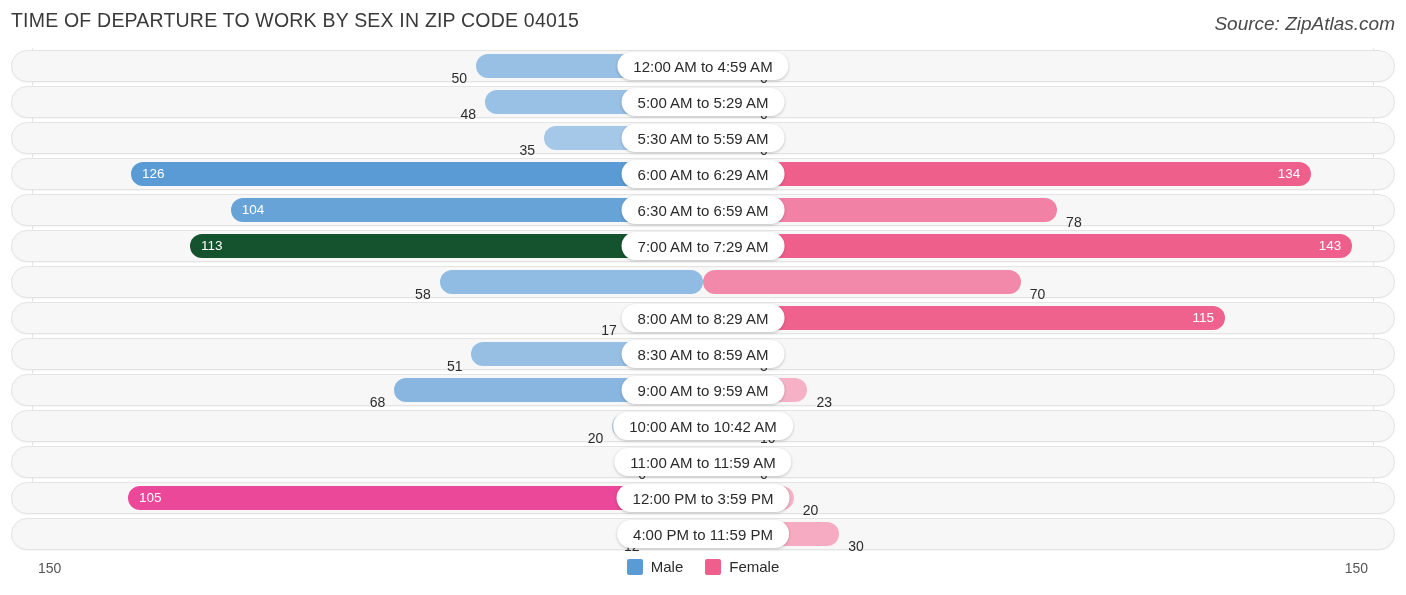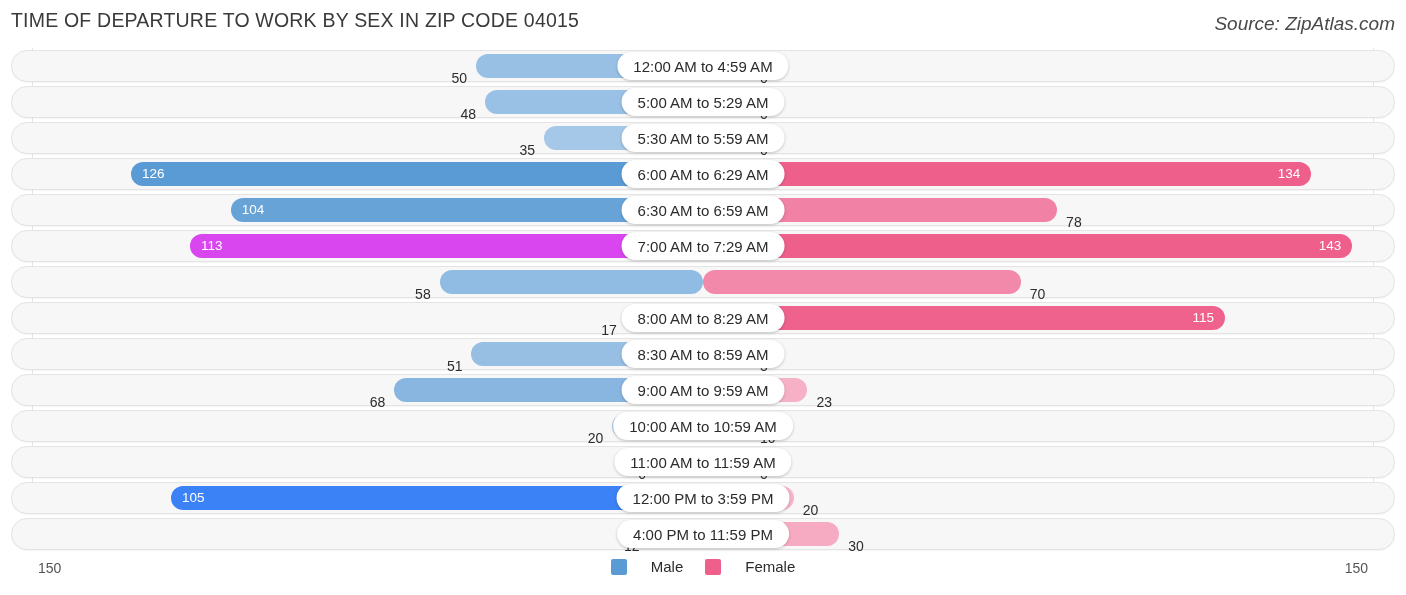--- a/index.html
+++ b/index.html
@@ -87,21 +87,21 @@
     position: absolute; top: 560px;
     font-size: 14px; color: #555;
   }
   .axis.left  { left: 38px; }
   .axis.right { right: 38px; }
 
   .legend {
     position: absolute; top: 558px; left: 0; width: 1406px;
     display: flex; align-items: center; justify-content: center; gap: 22px;
   }
-  .legend .item { display: flex; align-items: center; gap: 24px; }
+  .legend .item { display: flex; align-items: center; gap: 8px; }
   .legend .sw { width: 16px; height: 16px; border-radius: 2px; }
   .legend .tx { font-size: 15px; color: #2b2b2b; }
 </style>
 </head>
 <body>
 
 <div id="root">
 
   <div class="title">TIME OF DEPARTURE TO WORK BY SEX IN ZIP CODE 04015</div>
   <div class="source">Source: ZipAtlas.com</div>
@@ -147,21 +147,21 @@
         <div class="track"></div>
         <div class="bar male" style="width: 472.16px; background: rgb(104, 163, 216);">
           <span class="inlbl">104</span>
         </div>
         <div class="bar female" style="width: 354.12px; background: rgb(242, 130, 165);"></div>
         <div class="outlbl female" style="left: calc(50% + 354.12px);">78</div>
         <div class="catpill">6:30 AM to 6:59 AM</div>
       </div>
       <div class="row" style="top: 182px;">
         <div class="track"></div>
-        <div class="bar male" style="width: 513.02px; background: #d946ef; text-align: right;">
+        <div class="bar male" style="width: 513.02px; background: #14532d; text-align: right;">
           <span class="inlbl">113</span>
         </div>
         <div class="bar female" style="width: 649.22px; background: rgb(239, 95, 140);">
           <span class="inlbl">143</span>
         </div>
         <div class="catpill">7:00 AM to 7:29 AM</div>
       </div>
       <div class="row" style="top: 218px;">
         <div class="track"></div>
         <div class="bar male" style="width: 263.32px; background: rgb(144, 188, 227);"></div>
@@ -193,33 +193,33 @@
         <div class="bar female" style="width: 104.42px; background: rgb(247, 177, 199);"></div>
         <div class="outlbl female" style="left: calc(50% + 104.42px);">23</div>
         <div class="catpill">9:00 AM to 9:59 AM</div>
       </div>
       <div class="row" style="top: 362px;">
         <div class="track"></div>
         <div class="bar male" style="width: 90.8px; background: rgb(178, 208, 235);"></div>
         <div class="outlbl male" style="right: calc(50% + 90.8px);">20</div>
         <div class="bar female" style="width: 48px; background: rgb(248, 188, 207);"></div>
         <div class="outlbl female" style="left: calc(50% + 48px);">10</div>
-        <div class="catpill">10:00 AM to 10:59 AM</div>
+        <div class="catpill">10:00 AM to 10:42 AM</div>
       </div>
       <div class="row" style="top: 398px;">
         <div class="track"></div>
         <div class="bar male" style="width: 48px; background: rgb(196, 219, 240);"></div>
         <div class="outlbl male" style="right: calc(50% + 48px);">0</div>
         <div class="bar female" style="width: 48px; background: rgb(249, 197, 213);"></div>
         <div class="outlbl female" style="left: calc(50% + 48px);">0</div>
         <div class="catpill">11:00 AM to 11:59 AM</div>
       </div>
       <div class="row" style="top: 434px;">
         <div class="track"></div>
-        <div class="bar male" style="width: 532px; background: #3b82f6;">
+        <div class="bar male" style="width: 575px; background: #ec4899;">
           <span class="inlbl">105</span>
         </div>
         <div class="bar female" style="width: 90.8px; background: rgb(247, 180, 201);"></div>
         <div class="outlbl female" style="left: calc(50% + 90.8px);">20</div>
         <div class="catpill">12:00 PM to 3:59 PM</div>
       </div>
       <div class="row" style="top: 470px;">
         <div class="track"></div>
         <div class="bar male" style="width: 54.48px; background: rgb(185, 212, 237);"></div>
         <div class="outlbl male" style="right: calc(50% + 54.48px);">12</div>

